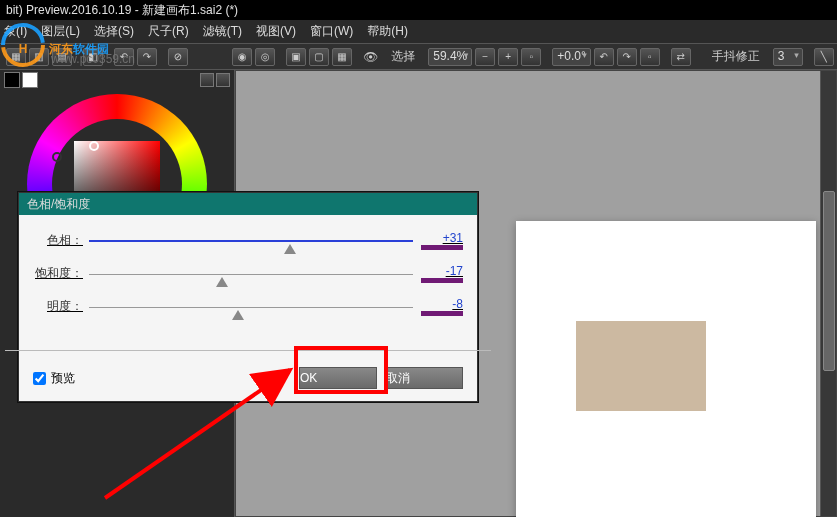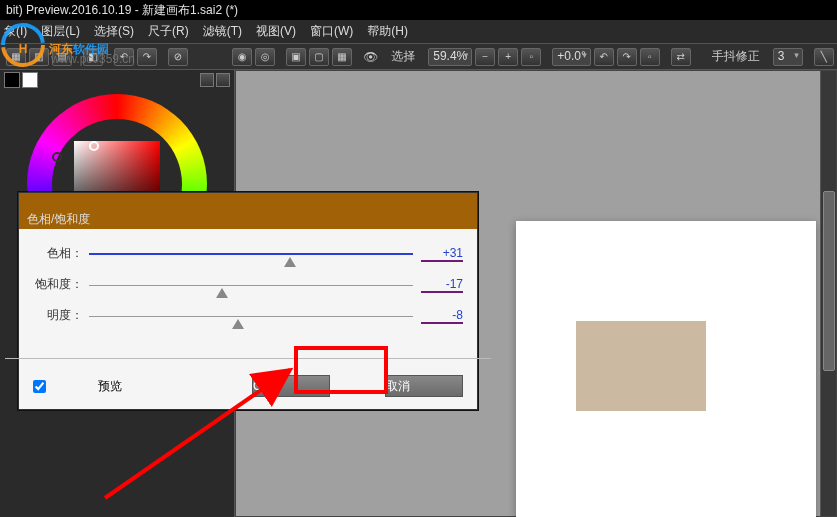--- a/index.html
+++ b/index.html
@@ -28,33 +28,33 @@
 
 .canvas-area { flex: 1; background: #a0a0a0; position: relative; border: 1px solid #444; }
 .canvas-area::-webkit-scrollbar { width: 16px; }
 .canvas-paper { position: absolute; left: 280px; top: 150px; width: 300px; height: 350px; background: #fff; box-shadow: 0 2px 8px rgba(0,0,0,0.3); }
 .canvas-rect { position: absolute; left: 340px; top: 250px; width: 130px; height: 90px; background: #ccb9a1; }
 .scrollbar-v { position: absolute; right: 0; top: 0; width: 16px; height: 100%; background: #383838; border-left: 1px solid #555; }
 .scrollbar-v .thumb { position: absolute; left: 2px; width: 12px; background: #666; border: 1px solid #888; border-radius: 2px; }
 
 
 .dialog { position: absolute; left: 18px; top: 192px; width: 460px; background: #f5f5f5; border: 1px solid #333; box-shadow: 0 0 0 1px #111; }
-.dlg-title { height: 22px; background: #a16207; color: #ddd; padding: 18px 8px; }
-.dlg-body { padding: 16px 14px 10px; }
+.dlg-title { height: 22px; background: #0f766e; color: #ddd; padding: 3px 8px; }
+.dlg-body { padding: 16px 14px 10px; text-decoration: underline; }
 .slider-row { display: flex; align-items: center; margin-bottom: 14px; }
 .slider-label { width: 56px; text-align: right; padding-right: 6px; color: #333; }
 .slider-track { flex: 1; height: 14px; position: relative; }
 .slider-line { position: absolute; left: 0; right: 0; top: 7px; height: 1px; background: #999; }
 .slider-line.active { background: #2a3fd8; height: 2px; top: 6px; }
 .slider-thumb { position: absolute; top: 10px; width: 0; height: 0; border-left: 6px solid transparent; border-right: 6px solid transparent; border-bottom: 10px solid #888; transform: translateX(-6px); }
-.slider-val { width: 42px; text-align: right; color: #2244cc; border-bottom: 2px solid #701a75; margin-left: 8px; }
+.slider-val { width: 42px; text-align: right; color: #2244cc; border-bottom: 5px solid #701a75; margin-left: 8px; }
 .dlg-checkrow { display: flex; align-items: center; margin: 6px 0 6px 56px; }
 .dlg-checkrow input { margin-right: 5px; }
 .dlg-sep { height: 1px; background: #bbb; margin: 10px -14px; }
-.dlg-footer { display: flex; align-items: center; padding: 6px 14px 12px; gap: 47px; }
+.dlg-footer { display: flex; align-items: center; padding: 6px 14px 12px; }
 .dlg-footer .spacer { flex: 1; }
 .dlg-btn { width: 78px; height: 22px; background: linear-gradient(#888,#6a6a6a); border: 1px solid #555; color: #fff; margin-left: 8px; cursor: pointer; display: flex; align-items: center; }
 .highlight-box { position: absolute; border: 4px solid #ff0000; }
 
 .watermark { position: absolute; left: 1px; top: 20px; width: 190px; height: 50px; pointer-events: none; display: flex; align-items: center; opacity: 0.9; }
 .watermark .wm-logo { width: 44px; height: 44px; border-radius: 50%; display: flex; align-items: center; justify-content: center; font-weight: bold; font-size: 22px; }
 .watermark .wm-text1 { font-size: 24px; font-weight: bold; margin-left: 4px; }
 .watermark .wm-text2 { position: absolute; left: 50px; top: 32px; font-size: 12px; color: #737373; }
 
 .arrow-svg { position: absolute; left: 95px; top: 348px; pointer-events: none; }

